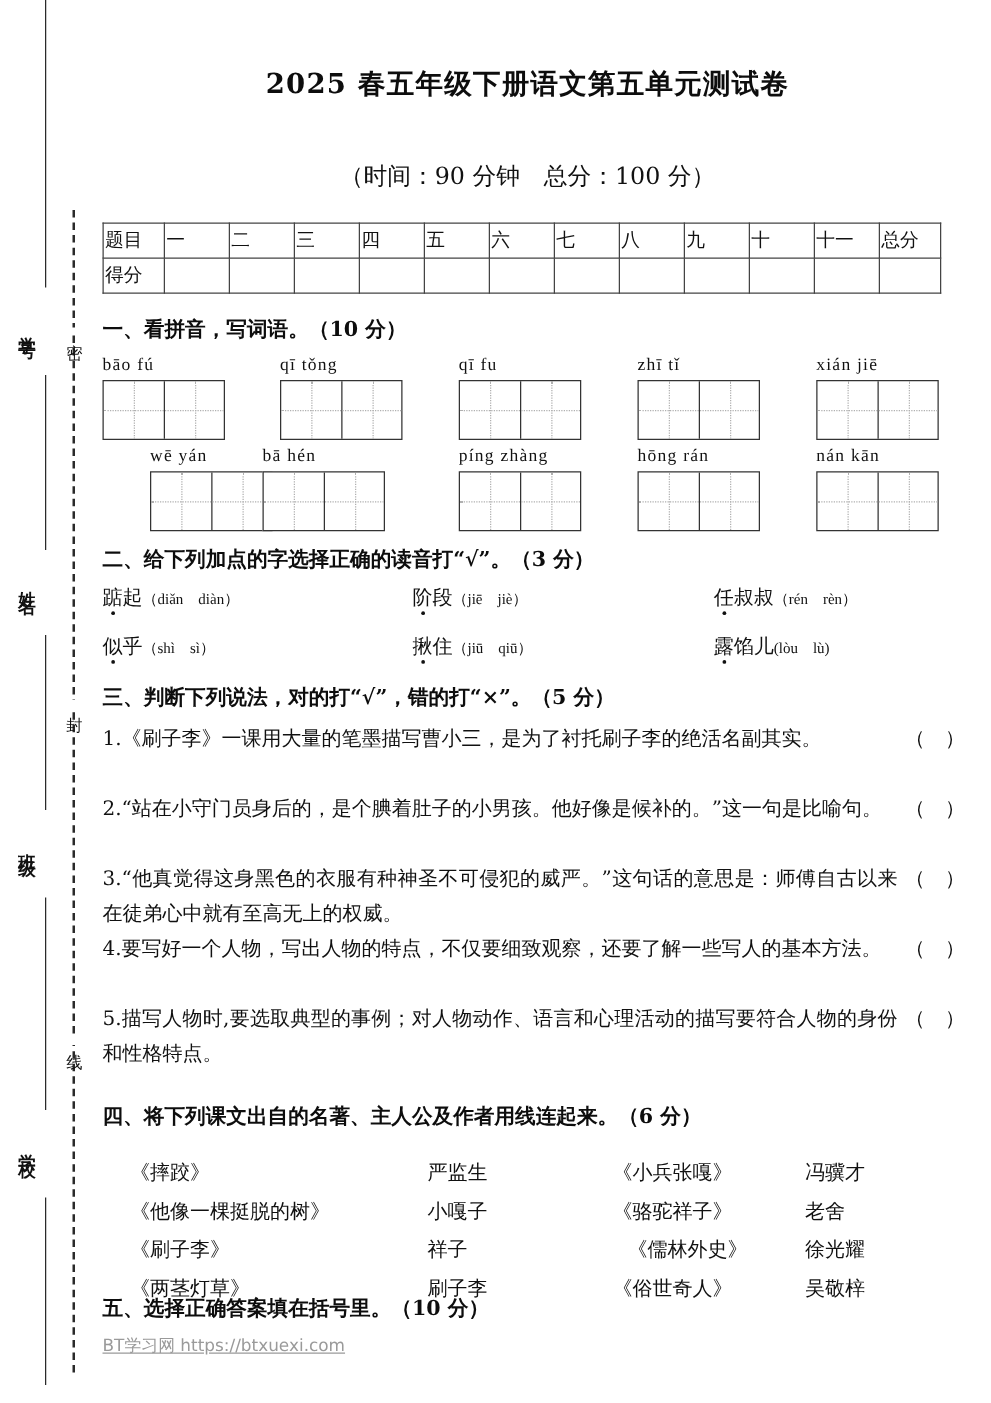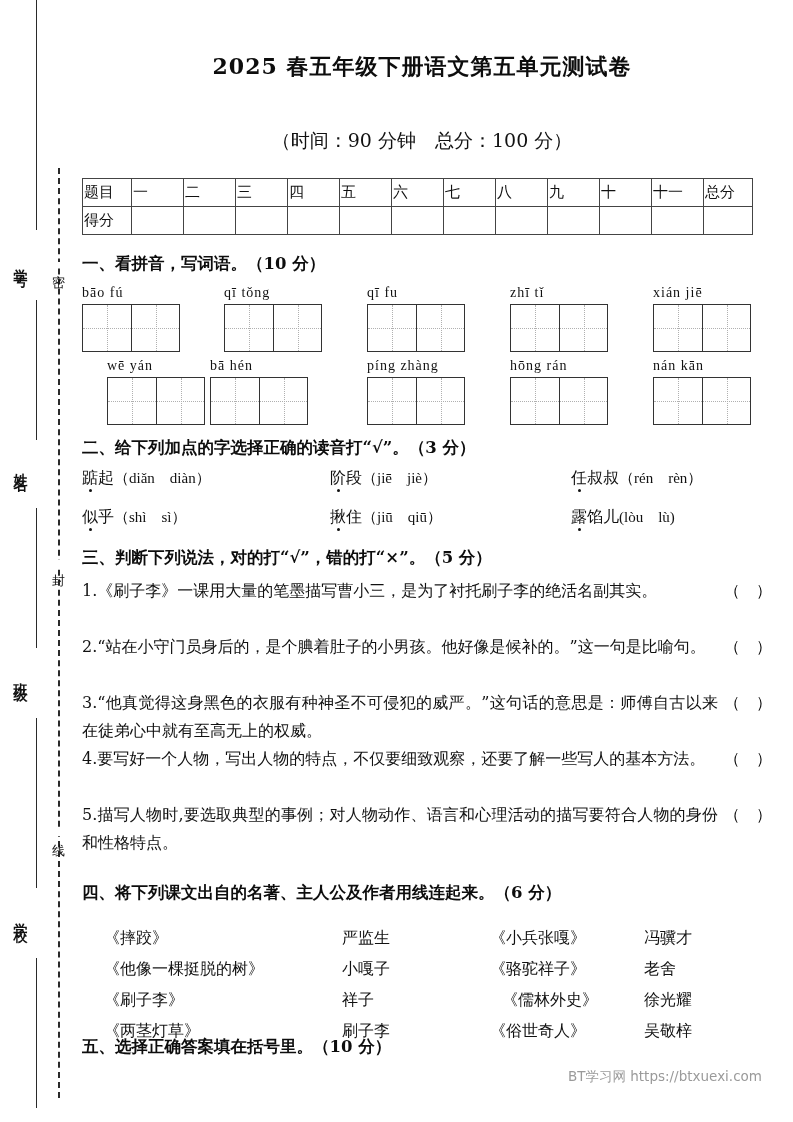--- a/index.html
+++ b/index.html
@@ -174,21 +174,21 @@
     position: absolute;
     left: 50%;
     bottom: -3px;
     width: 3px; height: 3px;
     margin-left: -1.5px;
     border-radius: 50%;
     background: #111;
   }
   .pron-opts {
     font-family: "Liberation Serif", "DejaVu Serif", serif;
-    font-size: 15px;
+    font-size: 12px;
     text-align: center;
   }
 
   
   .judge-item {
     position: absolute;
     left: 0;
     width: 690px;
     font-size: 16px;
     line-height: 28px;
@@ -211,24 +211,25 @@
     white-space: nowrap;
     margin-top: 16px;
   }
 
   
   #footer-watermark {
     position: absolute;
     top: 1068px;
     left: 0;
     width: 680px;
-    text-align: right;
+    text-align: left;
     font-size: 13.5px;
     font-family: "DejaVu Sans", "Liberation Sans", sans-serif;
     color: #9a9a9a;
+    text-decoration: underline;
   }
 </style>
 </head>
 <body>
 
 <div id="binding-margin">
   <div class="bind-solid" style="top:0px;height:230px;"></div>
   <div class="bind-solid" style="top:300px;height:140px;"></div>
   <div class="bind-solid" style="top:508px;height:140px;"></div>
   <div class="bind-solid" style="top:718px;height:170px;"></div>
@@ -319,21 +320,21 @@
     <div class="py-item" style="left:571px;">
       <div class="py-text">xián jiē</div>
       <div class="tzg">
           <div class="cell"></div>
           <div class="cell"></div>
         </div>
     </div>
   </div>
 
   <div class="py-row" style="top:358px;">
-    <div class="py-item" style="left:0px;padding-left:25px;">
+    <div class="py-item" style="left:13px;padding-left:25px;">
       <div class="py-text">wē yán</div>
       <div class="tzg">
           <div class="cell"></div>
           <div class="cell"></div>
         </div>
     </div>
     <div class="py-item" style="left:128px;">
       <div class="py-text">bā hén</div>
       <div class="tzg">
           <div class="cell"></div>

